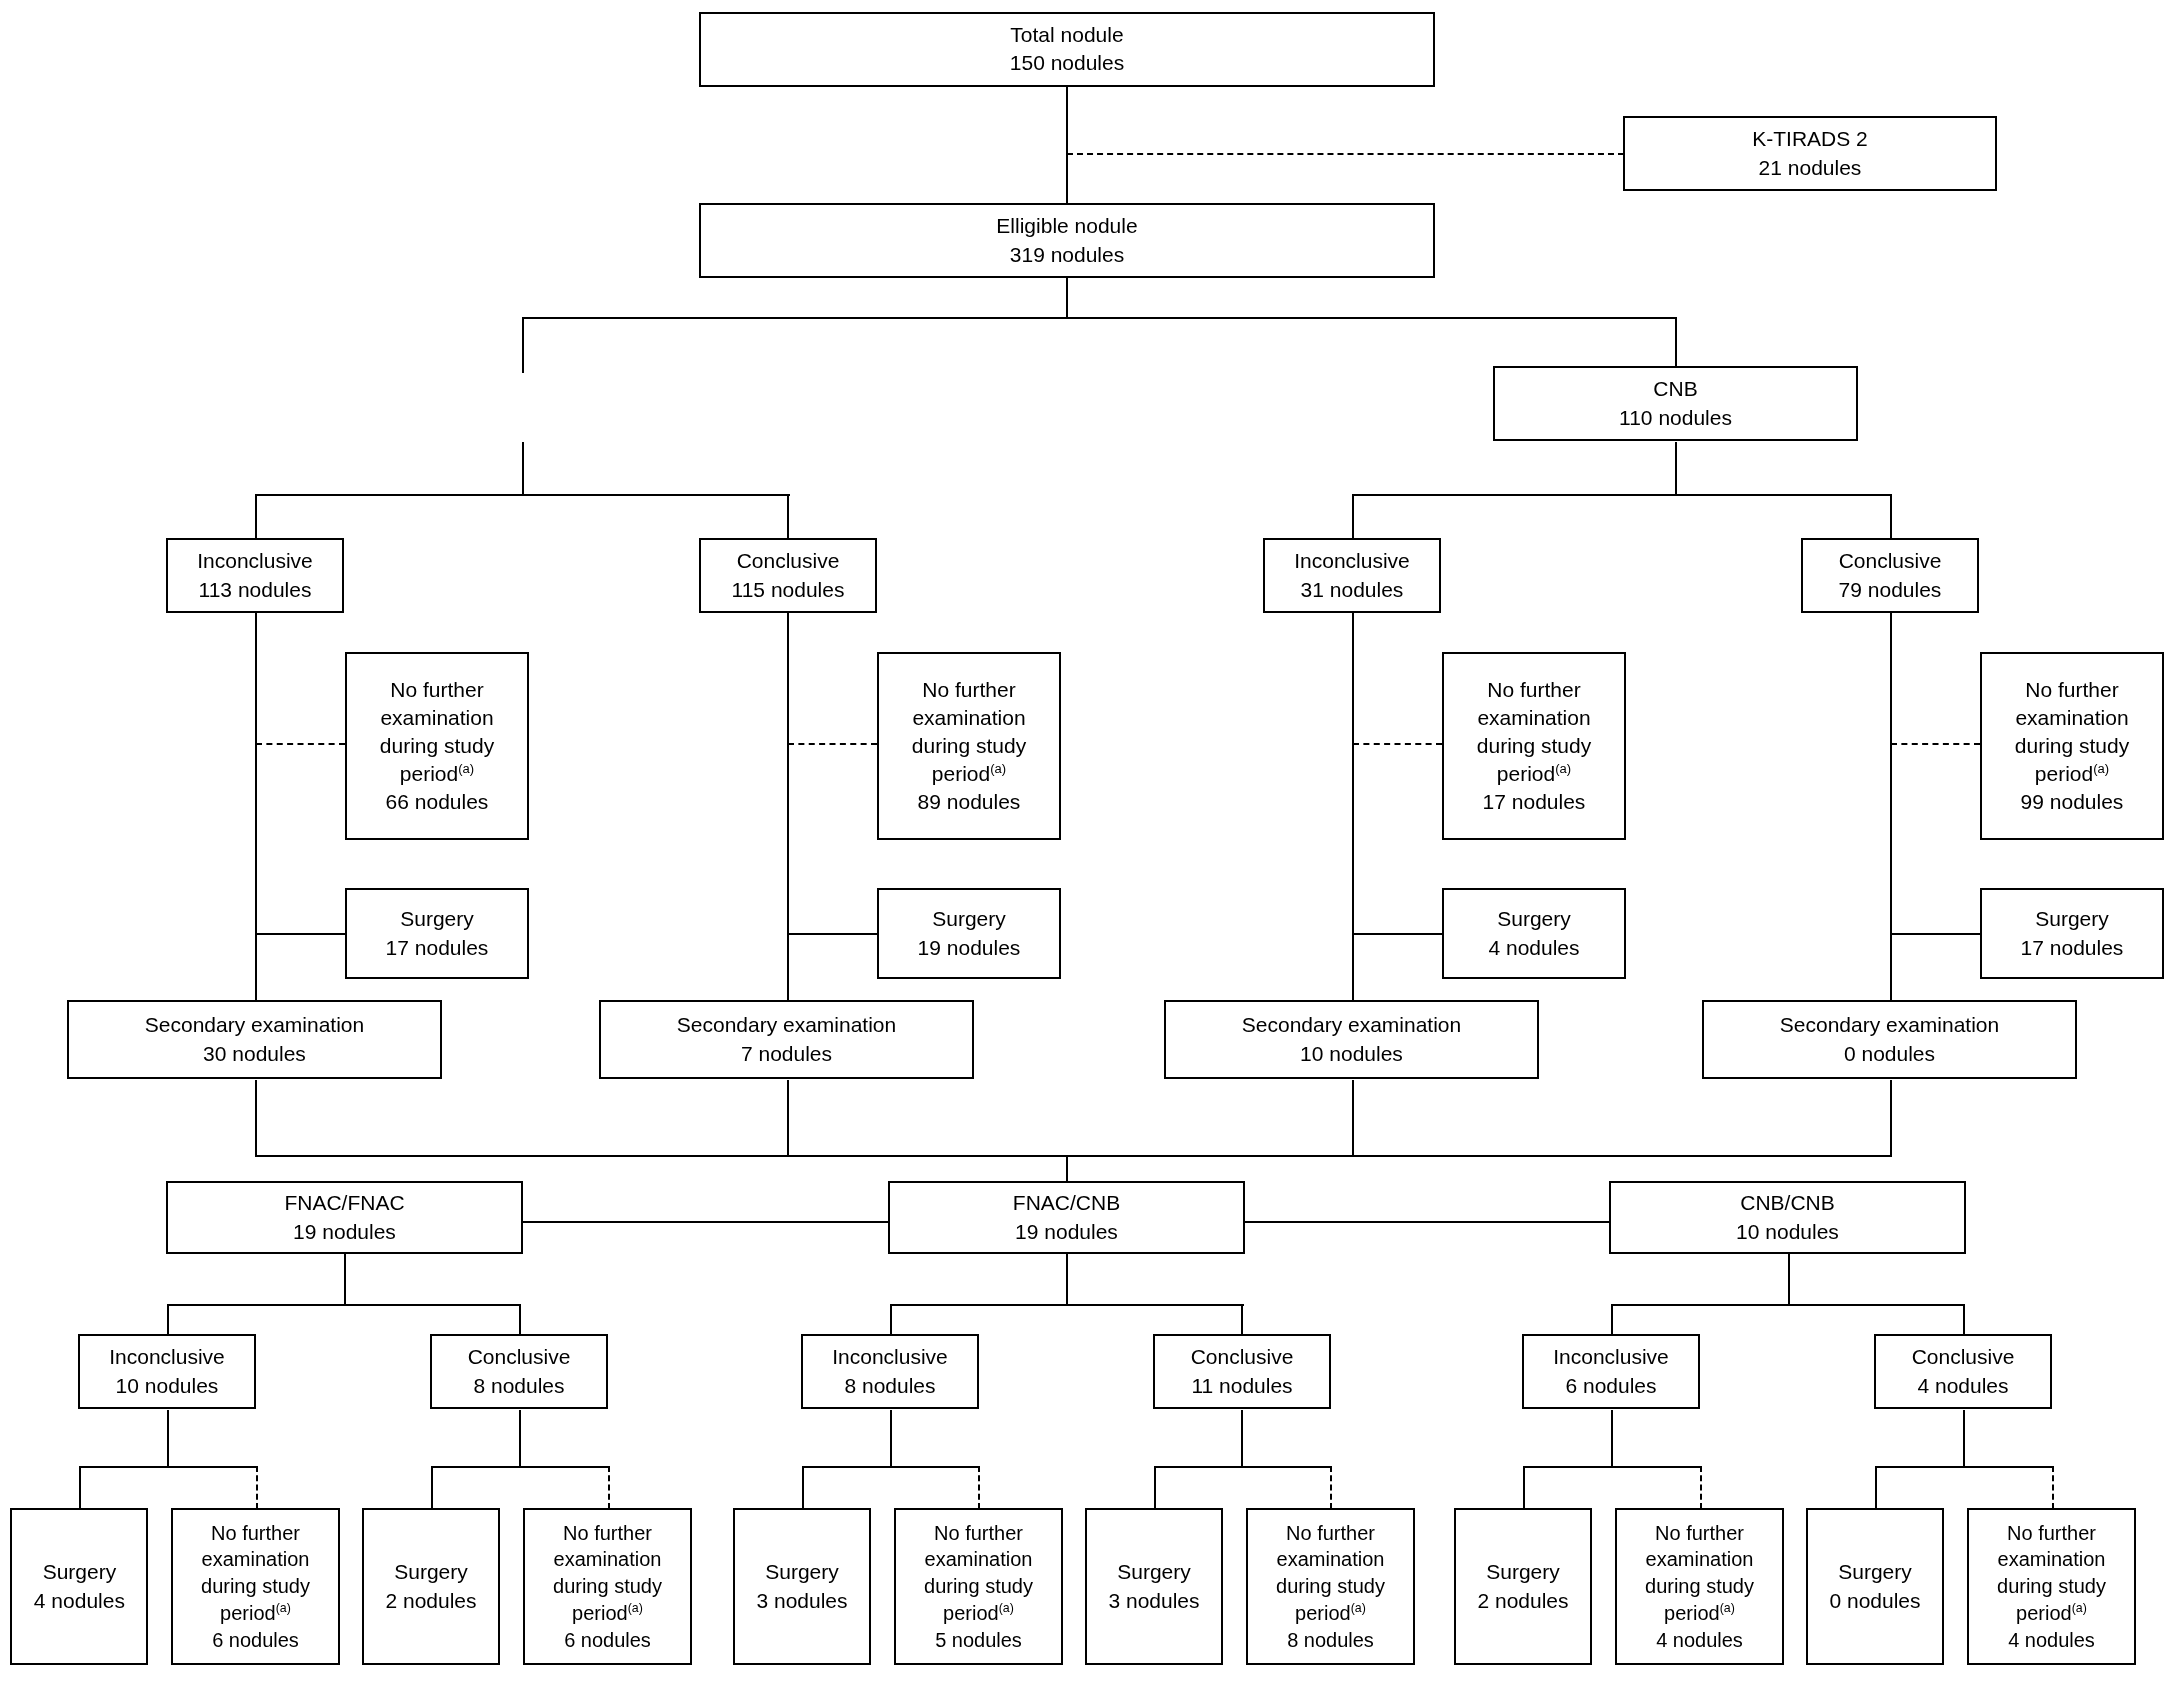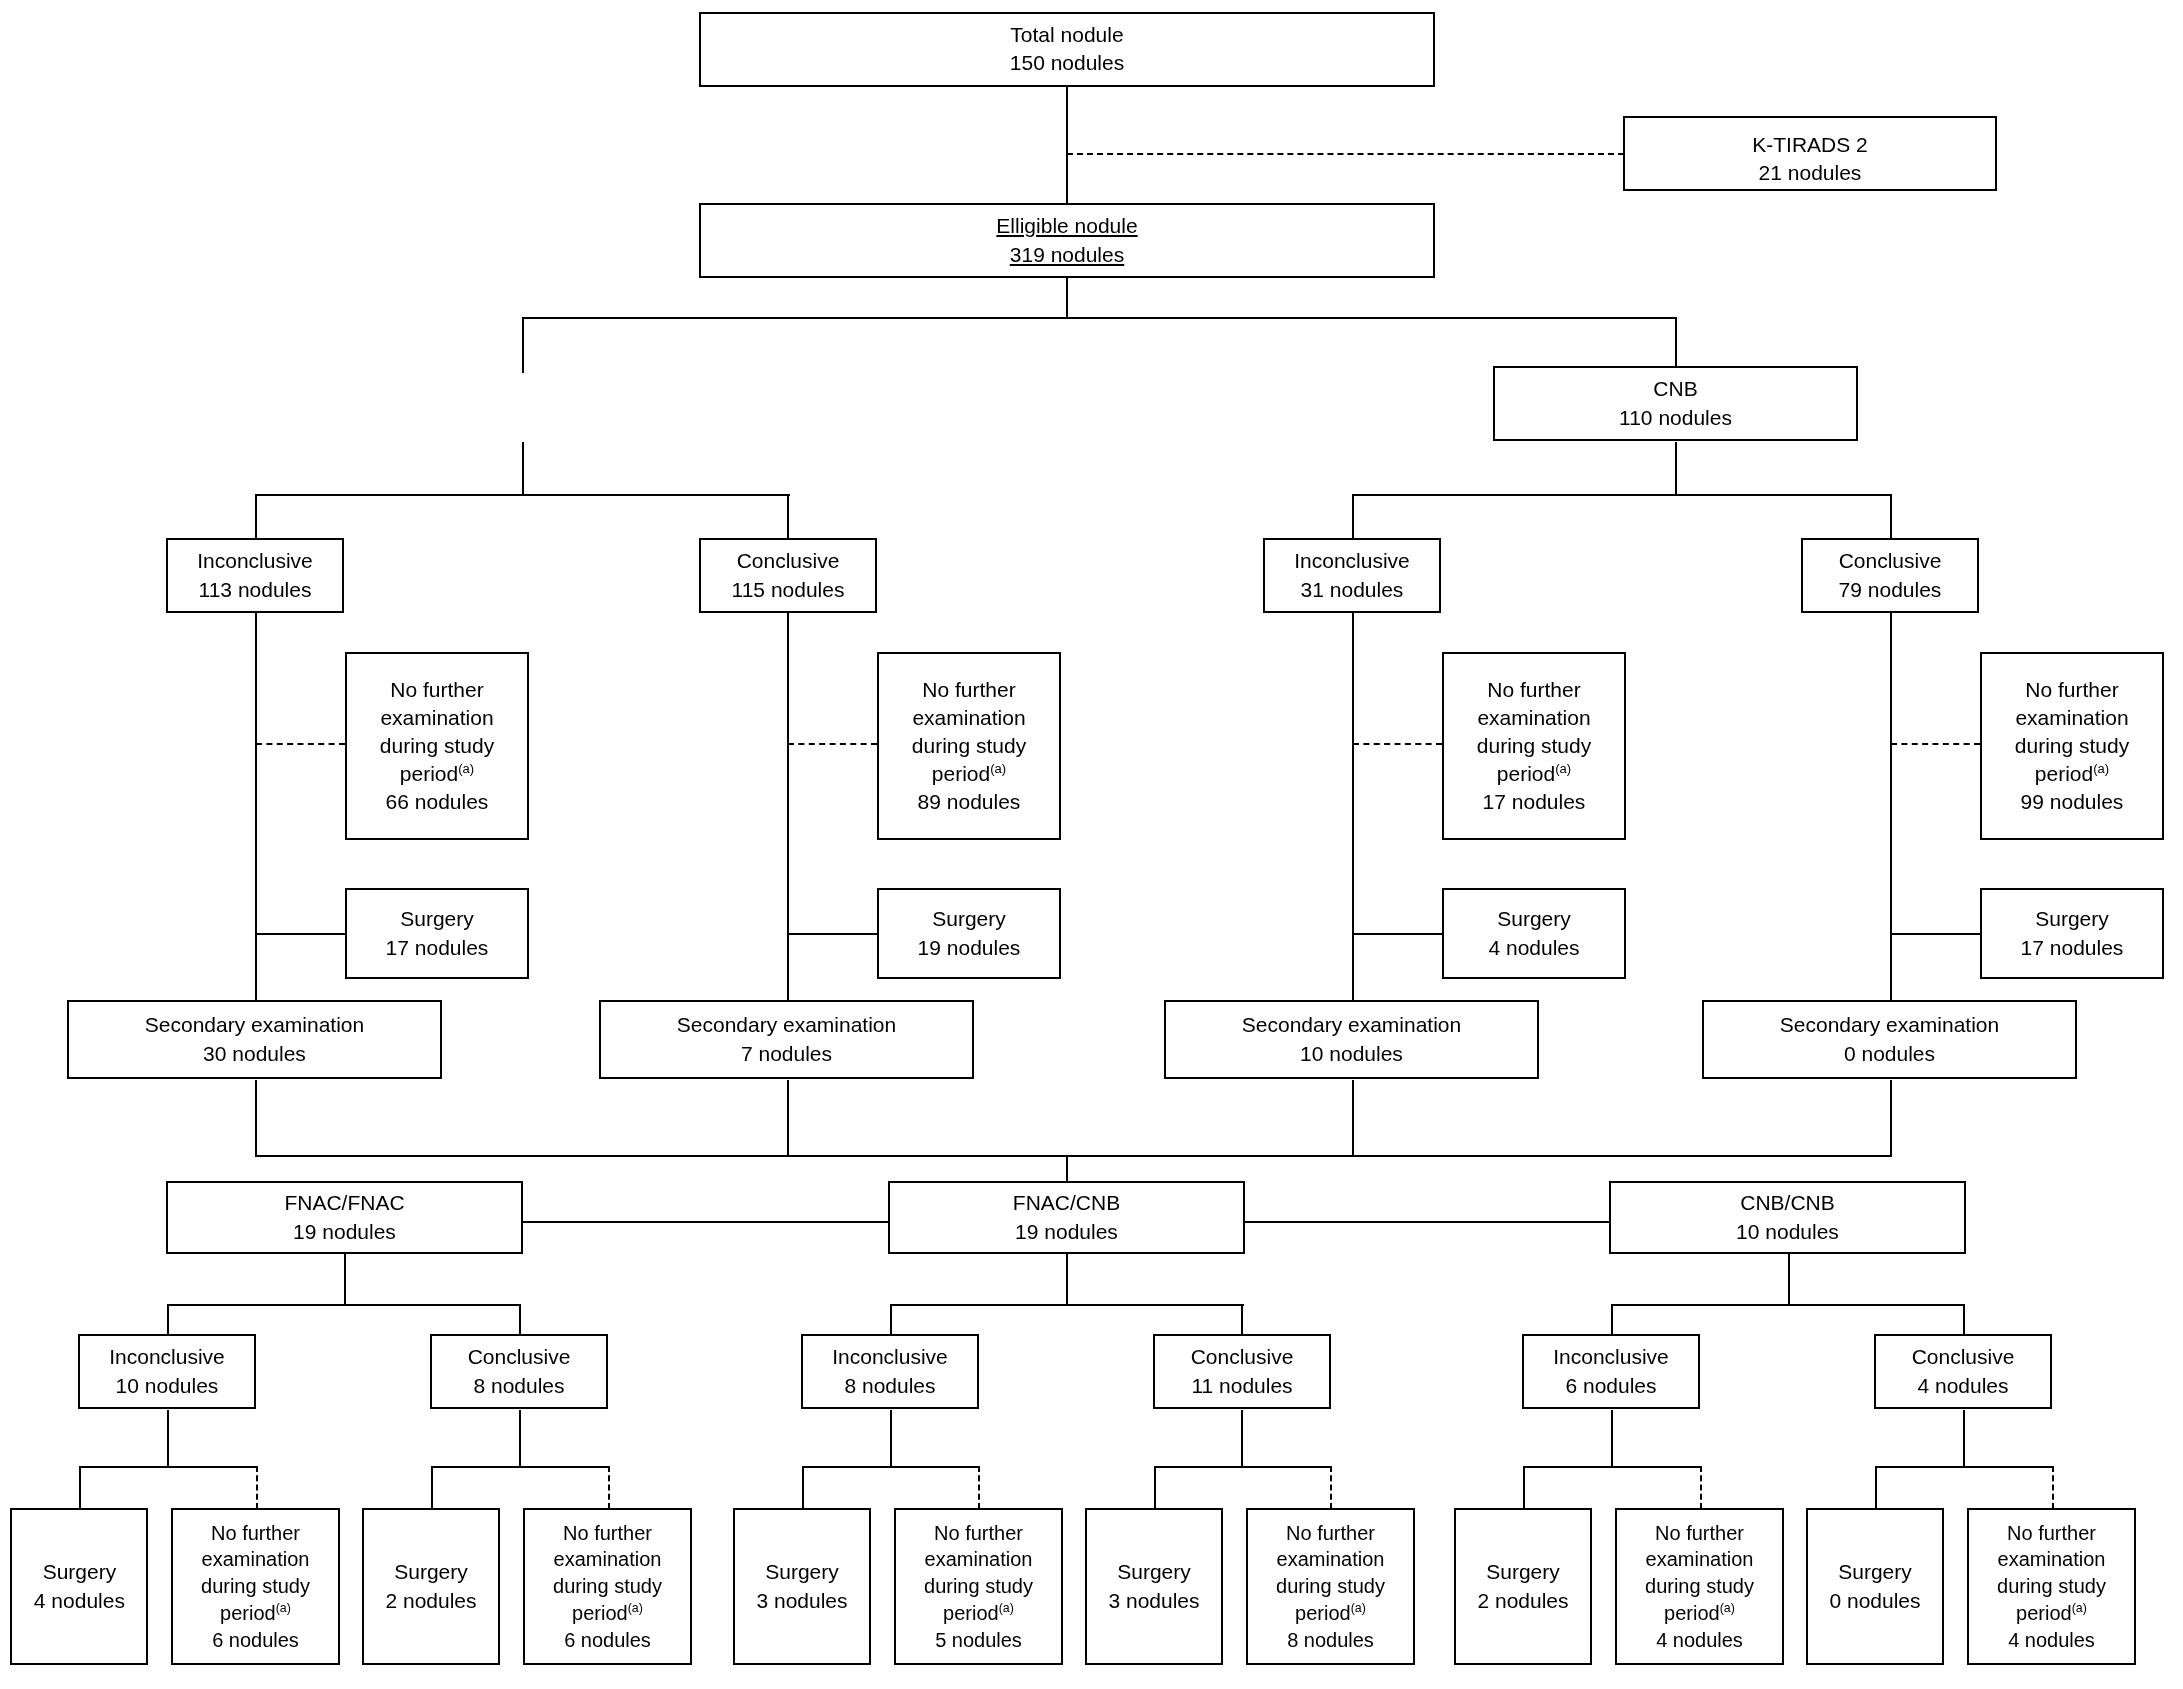--- a/index.html
+++ b/index.html
@@ -41,26 +41,26 @@
 
   <div class="box" style="left:699px;top:11.5px;width:736px;height:75px;">
     <span class="ln">Total nodule</span>
     <span class="ln">150 nodules</span>
   </div>
 
   <div class="ln-v" style="left:1066px;top:87px;height:116px;"></div>
 
   <div class="dash-h" style="left:1067px;top:153px;width:557px;"></div>
 
-  <div class="box" style="left:1623px;top:116px;width:374px;height:75px;justify-content:flex-end;">
+  <div class="box" style="left:1623px;top:116px;width:374px;height:75px;">
     <span class="ln">K-TIRADS 2</span>
     <span class="ln">21 nodules</span>
   </div>
 
-  <div class="box" style="left:699px;top:203px;width:736px;height:75px;text-decoration:underline;">
+  <div class="box" style="left:699px;top:203px;width:736px;height:75px;">
     <span class="ln">Elligible nodule</span>
     <span class="ln">319 nodules</span>
   </div>
 
   <div class="ln-v" style="left:1066px;top:278px;height:40px;"></div>
   <div class="ln-h" style="left:522px;top:317px;width:1155px;"></div>
   <div class="ln-v" style="left:522px;top:317px;height:56px;"></div>
   <div class="ln-v" style="left:1675px;top:317px;height:56px;"></div>
 
 

